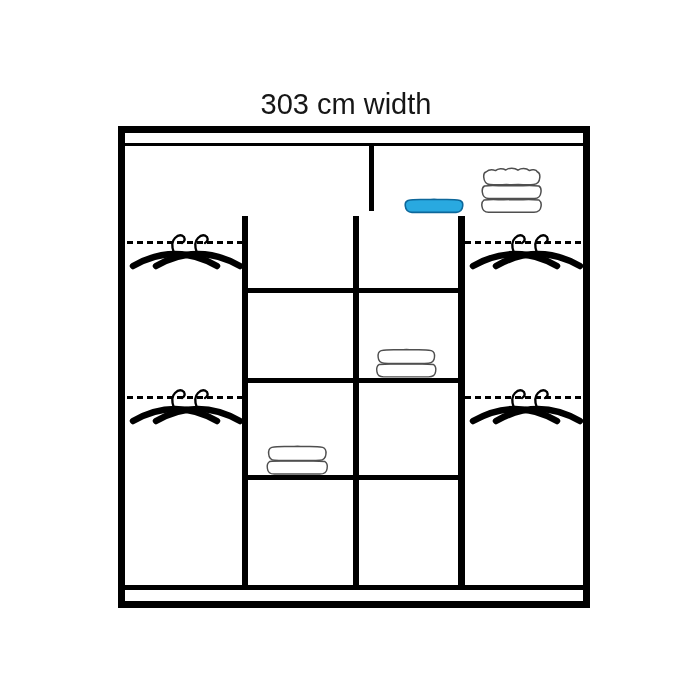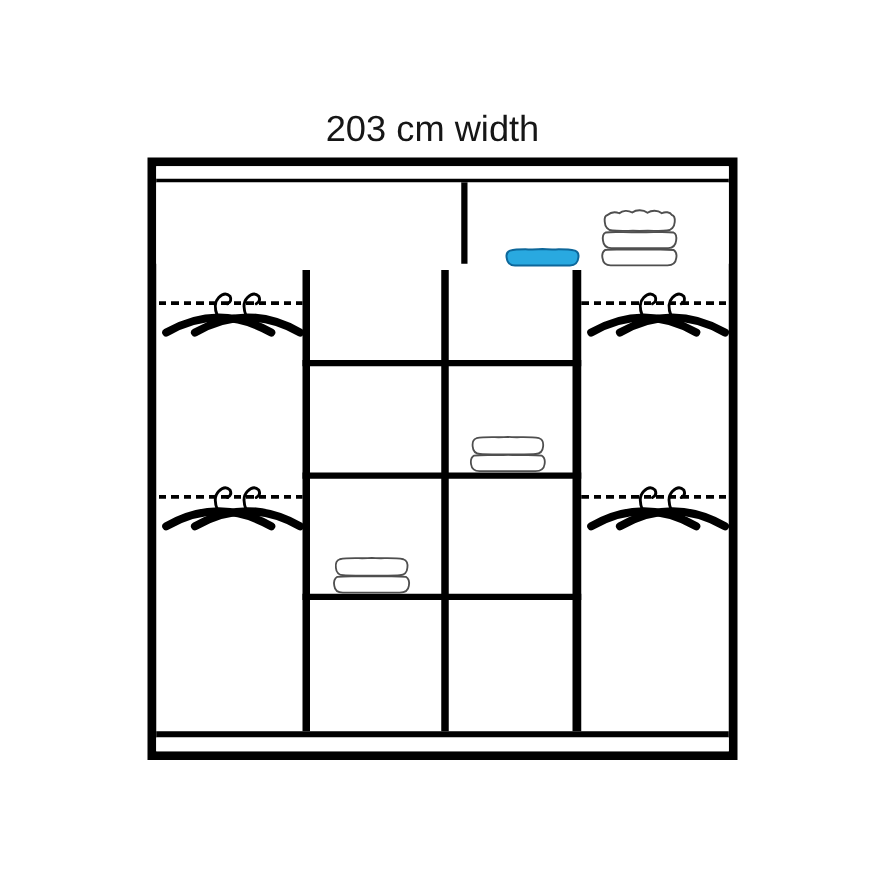--- a/index.html
+++ b/index.html
@@ -52,21 +52,21 @@
   .towel-path{fill:#ffffff;stroke:var(--towel,#4f4f4f);stroke-width:1.5;stroke-linejoin:round}
   .blue-path{fill:var(--blue,#29a9e0);stroke:var(--blueline,#0d679a);stroke-width:1.6;stroke-linejoin:round}
   .blue-item{left:279px;top:63px;width:60px;height:18px;overflow:visible}
   .stack3{left:355px;top:32px;width:63px;height:48px;overflow:visible}
   .towel-mr{left:250px;top:214px;width:63px;height:32px;overflow:visible}
   .towel-ml{left:140px;top:311px;width:65px;height:32px;overflow:visible}
 </style>
 </head>
 <body>
 
-<div class="title">203 cm width</div>
+<div class="title">303 cm width</div>
 
 <div class="wardrobe">
 
   <div class="strip top-strip"></div>
   <div class="line top-strip-line"></div>
 
   <div class="top-shelf-left"></div>
   <div class="top-shelf-right"></div>
   <div class="line top-divider"></div>
 

